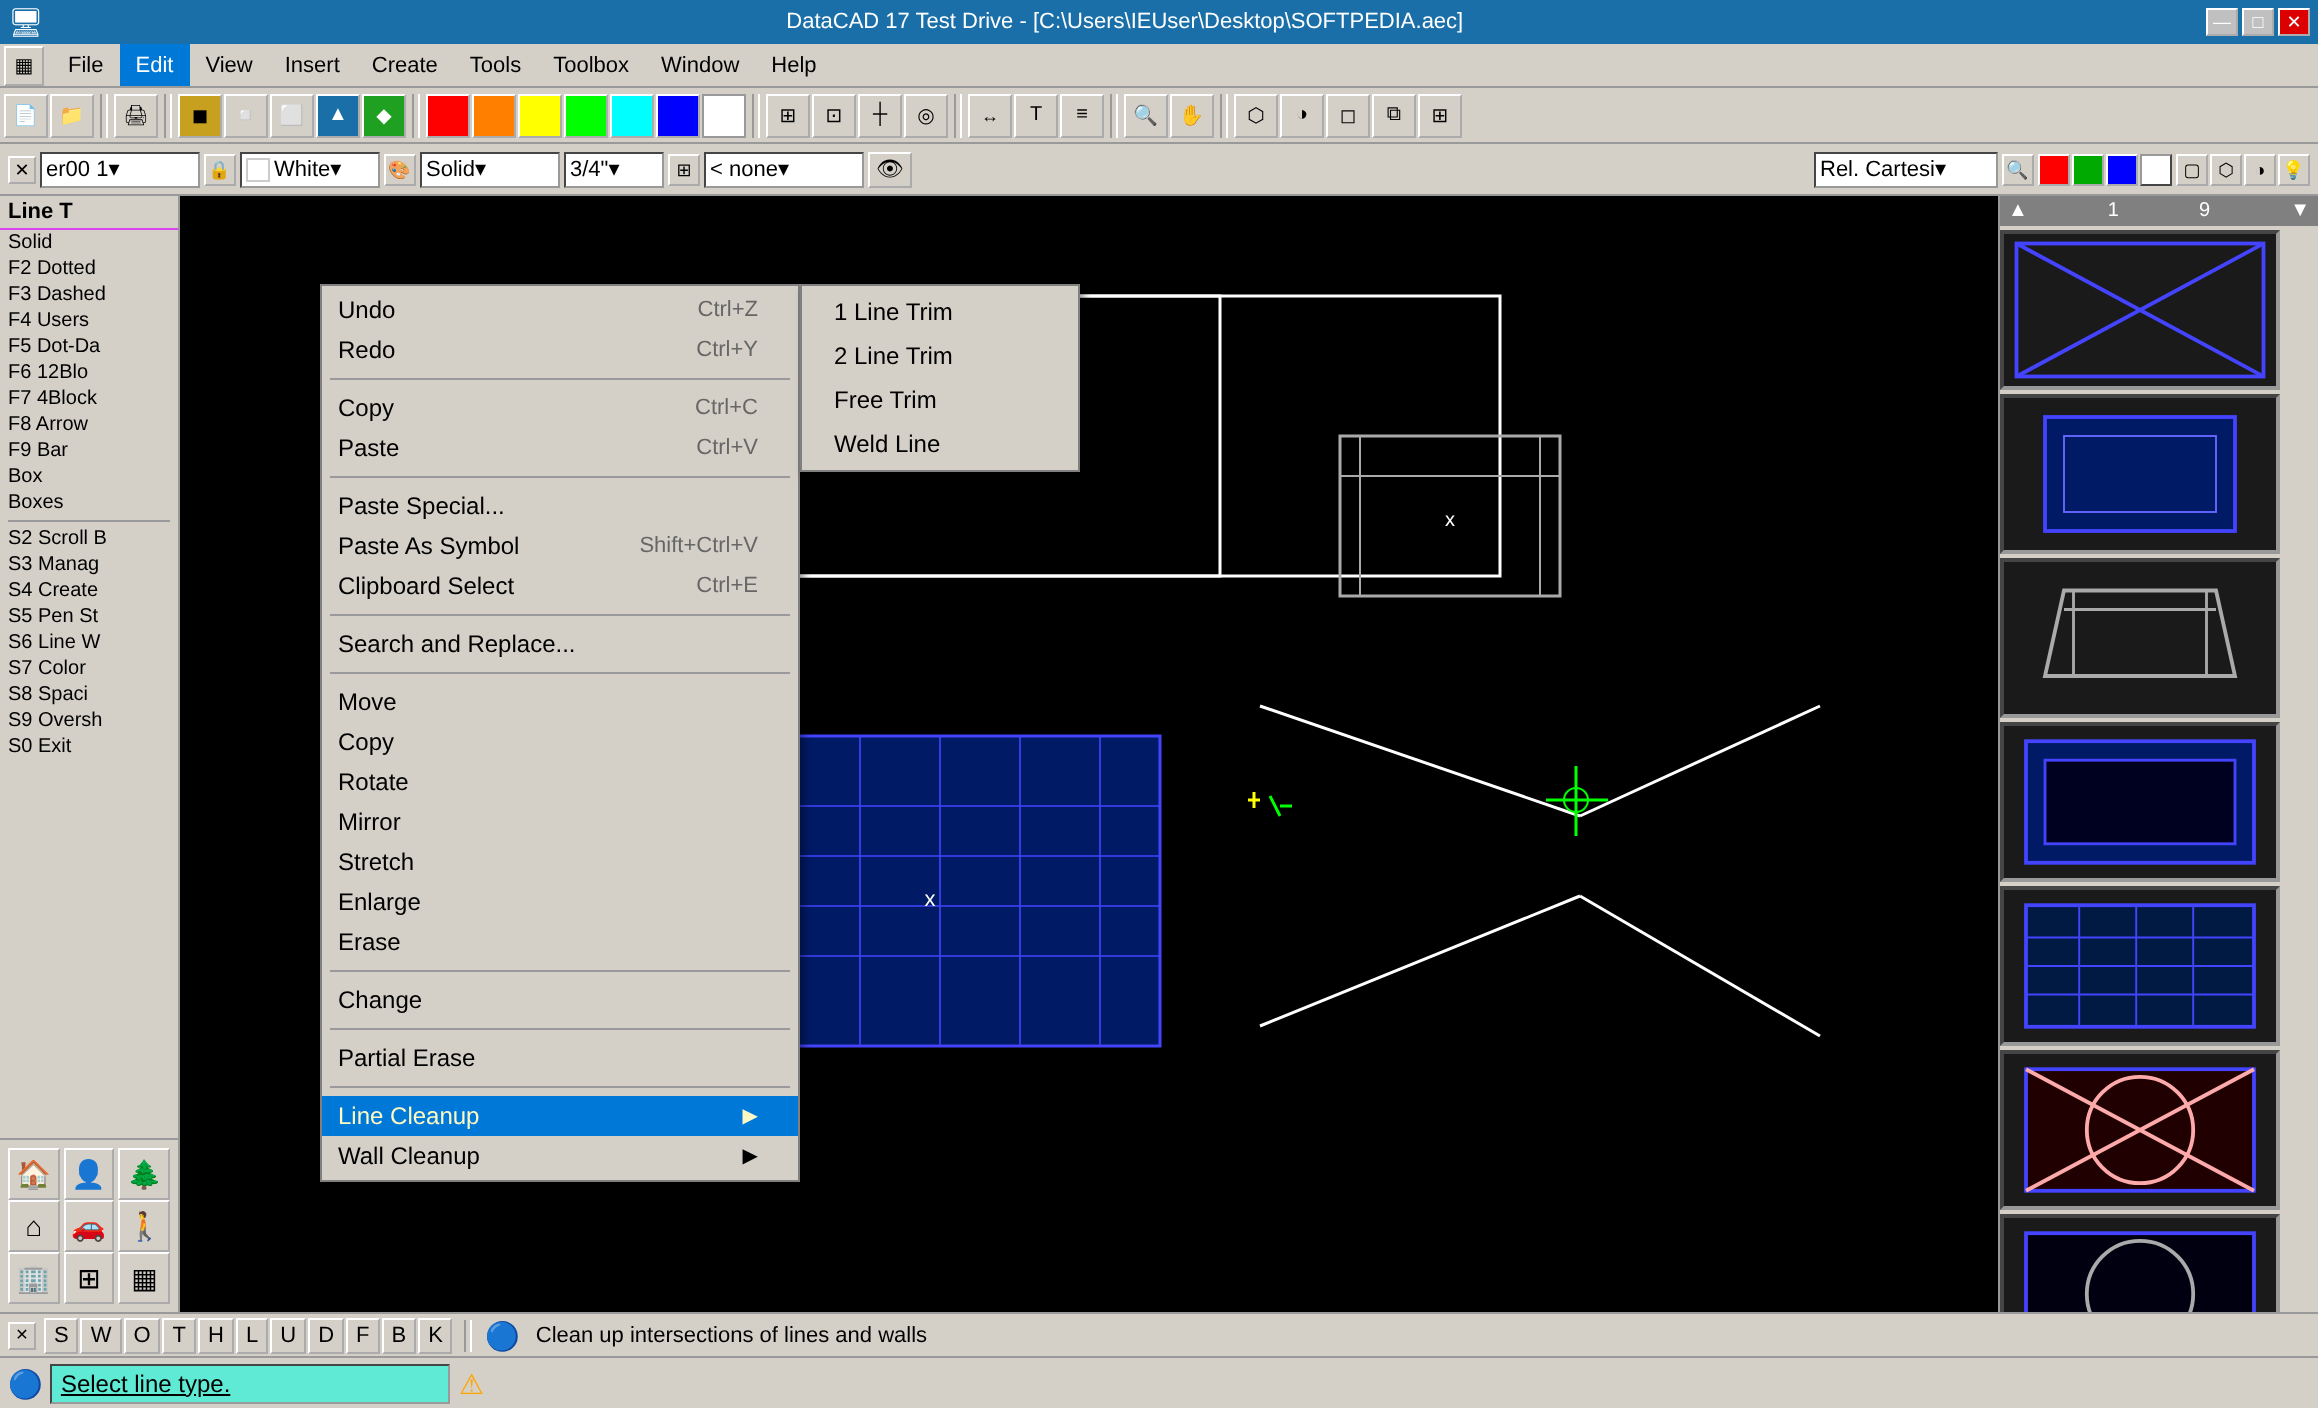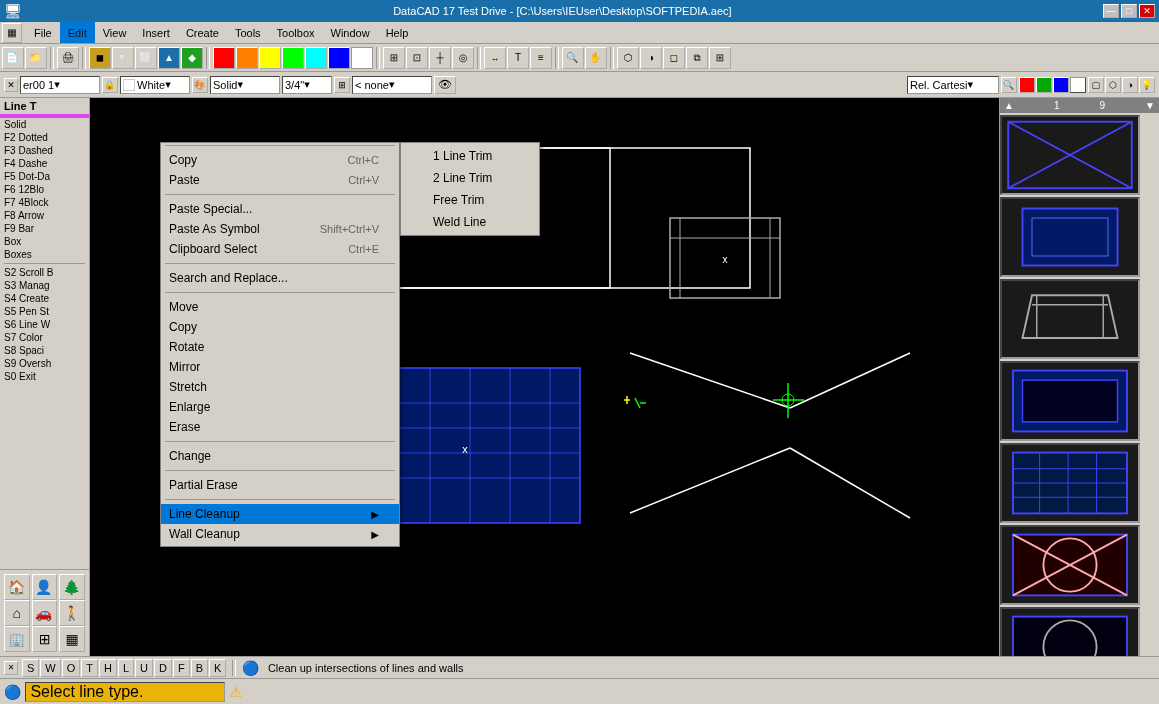--- a/index.html
+++ b/index.html
@@ -34,21 +34,21 @@
     }
     .menu-item {
       padding: 2px 8px;
       cursor: pointer;
       height: 100%;
       display: flex;
       align-items: center;
       font-size: 11px;
     }
     .menu-item:hover, .menu-item.active { background: #0078d7; color: white; }
-    .menu-item.active { background: #0078d7; color: #0f172a; }
+    .menu-item.active { background: #0078d7; color: #ffffff; }
 
     
     .toolbar {
       background: #d4d0c8;
       height: 28px;
       display: flex;
       align-items: center;
       border-bottom: 1px solid #999;
       padding: 0 2px;
       gap: 1px;
@@ -87,21 +87,21 @@
     #left-panel {
       width: 90px;
       background: #d4d0c8;
       border-right: 1px solid #999;
       display: flex;
       flex-direction: column;
       overflow: hidden;
     }
     .left-panel-header {
       background: #d4d0c8;
-      border-bottom: 4px solid #d946ef;
+      border-bottom: 1px solid #d946ef;
       padding: 2px 4px;
       font-size: 11px;
       font-weight: bold;
     }
     .left-panel-items {
       flex: 1;
       overflow-y: auto;
     }
     .lp-item {
       padding: 1px 4px;
@@ -173,36 +173,35 @@
     }
     .dd-item {
       display: flex;
       align-items: center;
       justify-content: space-between;
       padding: 3px 20px 3px 8px;
       cursor: pointer;
       font-size: 12px;
       color: #000;
     }
-    .dd-item.highlighted { background: #0078d7; color: #000000; }
+    .dd-item.highlighted { background: #0078d7; color: #fef9c3; }
     .dd-item .shortcut { font-size: 11px; color: #666; margin-left: 20px; }
     .dd-item .arrow { font-size: 10px; }
     .dd-separator { height: 1px; background: #999; margin: 2px 4px; }
 
     
     #line-cleanup-submenu {
       position: absolute;
       top: 44px; left: 310px;
       background: #d4d0c8;
       border: 1px solid #808080;
       box-shadow: 2px 2px 4px rgba(0,0,0,0.4);
       min-width: 140px;
       z-index: 300;
       pointer-events: all;
-      padding-left: 16px;
     }
     .sub-item {
       padding: 4px 16px;
       cursor: pointer;
       font-size: 12px;
       color: #000;
     }
 
     
     #statusbar {
@@ -222,24 +221,25 @@
       background: #d4d0c8;
       border-top: 1px solid #999;
       display: flex;
       align-items: center;
       padding: 0 4px;
       font-size: 11px;
     }
     #inputbar input {
       height: 20px;
       border: 1px inset #999;
-      background: #eab308;
+      background: #5eead4;
       padding: 0 4px;
-      font-size: 16px;
+      font-size: 12px;
       width: 200px;
+      text-decoration: underline;
     }
 
     
     .canvas-svg { position: absolute; top: 0; left: 0; width: 100%; height: 100%; }
 
     
     .kbd-bar {
       display: flex; align-items: center; gap: 1px; font-size: 11px;
     }
     .kbd-key {
@@ -366,21 +366,21 @@
 </div>
 
 <div id="main-layout" style="display: flex; flex: 1 1 0%; height: 558px;">
 
   <div id="left-panel">
     <div class="left-panel-header">Line T</div>
     <div class="left-panel-items">
       <div class="lp-item">Solid</div>
       <div class="lp-item">F2 Dotted</div>
       <div class="lp-item">F3 Dashed</div>
-      <div class="lp-item">F4 Dashe</div>
+      <div class="lp-item">F4 Users</div>
       <div class="lp-item">F5 Dot-Da</div>
       <div class="lp-item">F6 12Blo</div>
       <div class="lp-item">F7 4Block</div>
       <div class="lp-item">F8 Arrow</div>
       <div class="lp-item">F9 Bar</div>
       <div class="lp-item">Box</div>
       <div class="lp-item">Boxes</div>
       <div class="dd-separator"></div>
       <div class="lp-item">S2 Scroll B</div>
       <div class="lp-item">S3 Manag</div>
@@ -455,20 +455,30 @@
       <line x1="683" y1="302" x2="714" y2="302" stroke="#00ff00" stroke-width="1.5"></line>
       <circle cx="698" cy="302" r="6" fill="none" stroke="#00ff00" stroke-width="1"></circle>
 
       <line x1="534" y1="302" x2="540" y2="302" stroke="#ffff00" stroke-width="1.5"></line>
       <line x1="537" y1="298" x2="537" y2="306" stroke="#ffff00" stroke-width="1.5"></line>
     </svg>
 
     <div id="menu-overlay">
 
       <div id="edit-menu">
+        <div style="padding:2px 0;">
+          <div class="dd-item">
+            <span>Undo</span>
+            <span class="shortcut">Ctrl+Z</span>
+          </div>
+          <div class="dd-item">
+            <span>Redo</span>
+            <span class="shortcut">Ctrl+Y</span>
+          </div>
+        </div>
         <div class="dd-separator"></div>
         <div style="padding:2px 0;">
           <div class="dd-item">
             <span>Copy</span>
             <span class="shortcut">Ctrl+C</span>
           </div>
           <div class="dd-item">
             <span>Paste</span>
             <span class="shortcut">Ctrl+V</span>
           </div>

